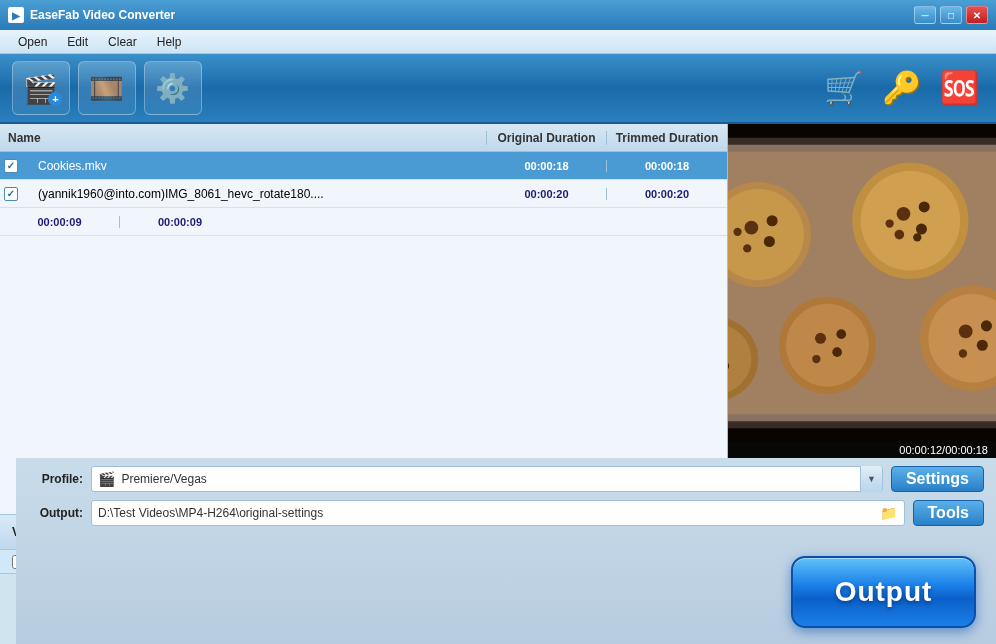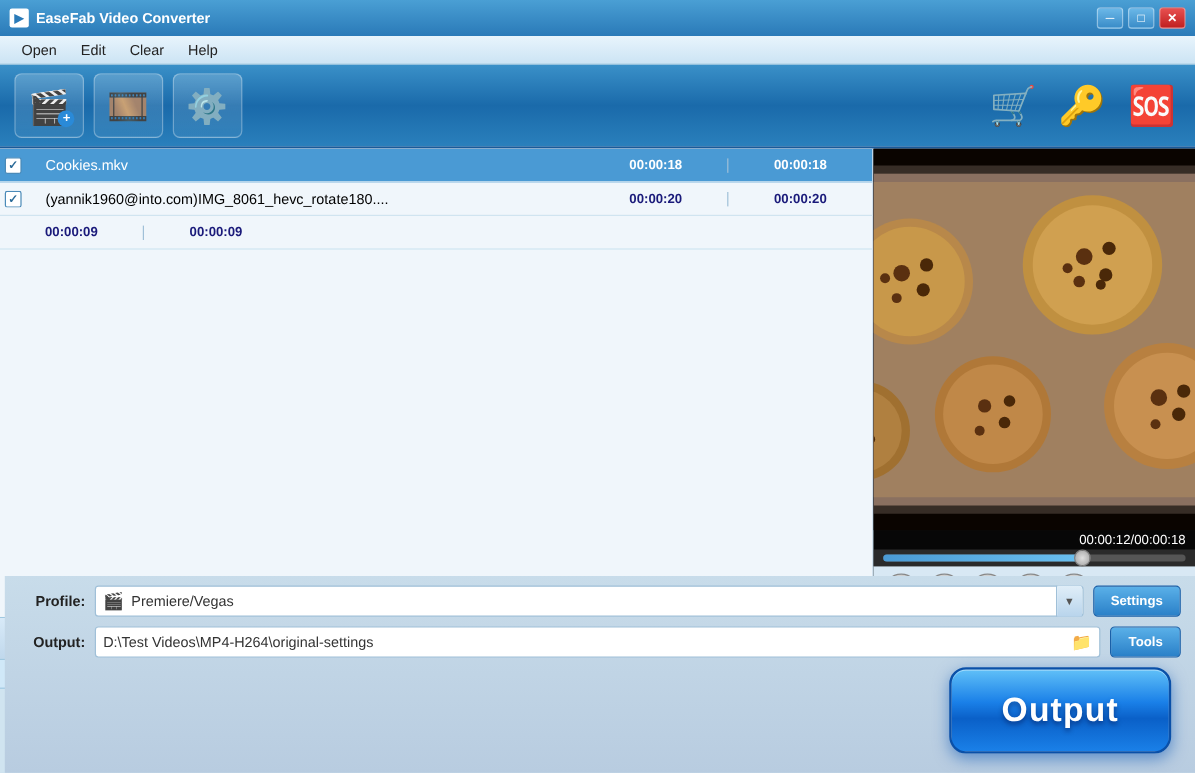--- a/index.html
+++ b/index.html
@@ -305,21 +305,21 @@
       cursor: pointer; margin: -1px -6px -1px 0;
     }
     .action-btn {
       height: 26px;
       background: linear-gradient(to bottom, #5ab0e8, #2a80c8);
       color: white;
       border: 1px solid #1a60a8;
       border-radius: 4px;
       padding: 0 14px;
       cursor: pointer;
-      font-size: 11px;
+      font-size: 16px;
       font-weight: bold;
     }
     .convert-btn {
       width: 185px; height: 72px;
       background: linear-gradient(to bottom, #60c0f8 0%, #1a80e8 40%, #0a60c8 60%, #1a80e8 100%);
       border: 2px solid #0a50a8;
       border-radius: 14px;
       color: white;
       font-size: 28px;
       font-weight: bold;
@@ -341,22 +341,22 @@
       border: 1px solid #4a8ab8;
       background: white;
       display: inline-flex; align-items: center; justify-content: center;
       font-size: 10px; color: #2a6a98; flex-shrink: 0;
       border-radius: 2px;
     }
     .chk.checked::before { content: '✓'; font-weight: bold; }
 
     #full-bottom {
       position: absolute;
-      bottom: 0; left: 4px; right: 0;
-      height: 164px;
+      bottom: 0; left: 16px; right: 0;
+      height: 186px;
       background: linear-gradient(to bottom, #c8dcea, #b8cce0);
       display: flex;
       flex-direction: column;
       padding: 8px 12px 8px 12px;
       gap: 8px;
     }
   </style>
 </head>
 <body>
 
@@ -413,20 +413,25 @@
       <div class="toolbar-right-btn">
         <span style="font-size:32px; color:#e86020;">🆘</span>
       </div>
     </div>
   </div>
 
   <div id="main-content">
 
     <div id="file-list-panel">
 
+      <div id="file-list-header">
+        <div class="col-name">Name</div>
+        <div class="col-orig">Original Duration</div>
+        <div class="col-trim">Trimmed Duration</div>
+      </div>
 
       <div id="file-list-body">
 
         <div class="file-row selected">
           <div class="file-row-name">
             <div class="chk checked"></div>
             <span>Cookies.mkv</span>
           </div>
           <div class="col-orig">00:00:18</div>
           <div class="col-trim">00:00:18</div>

